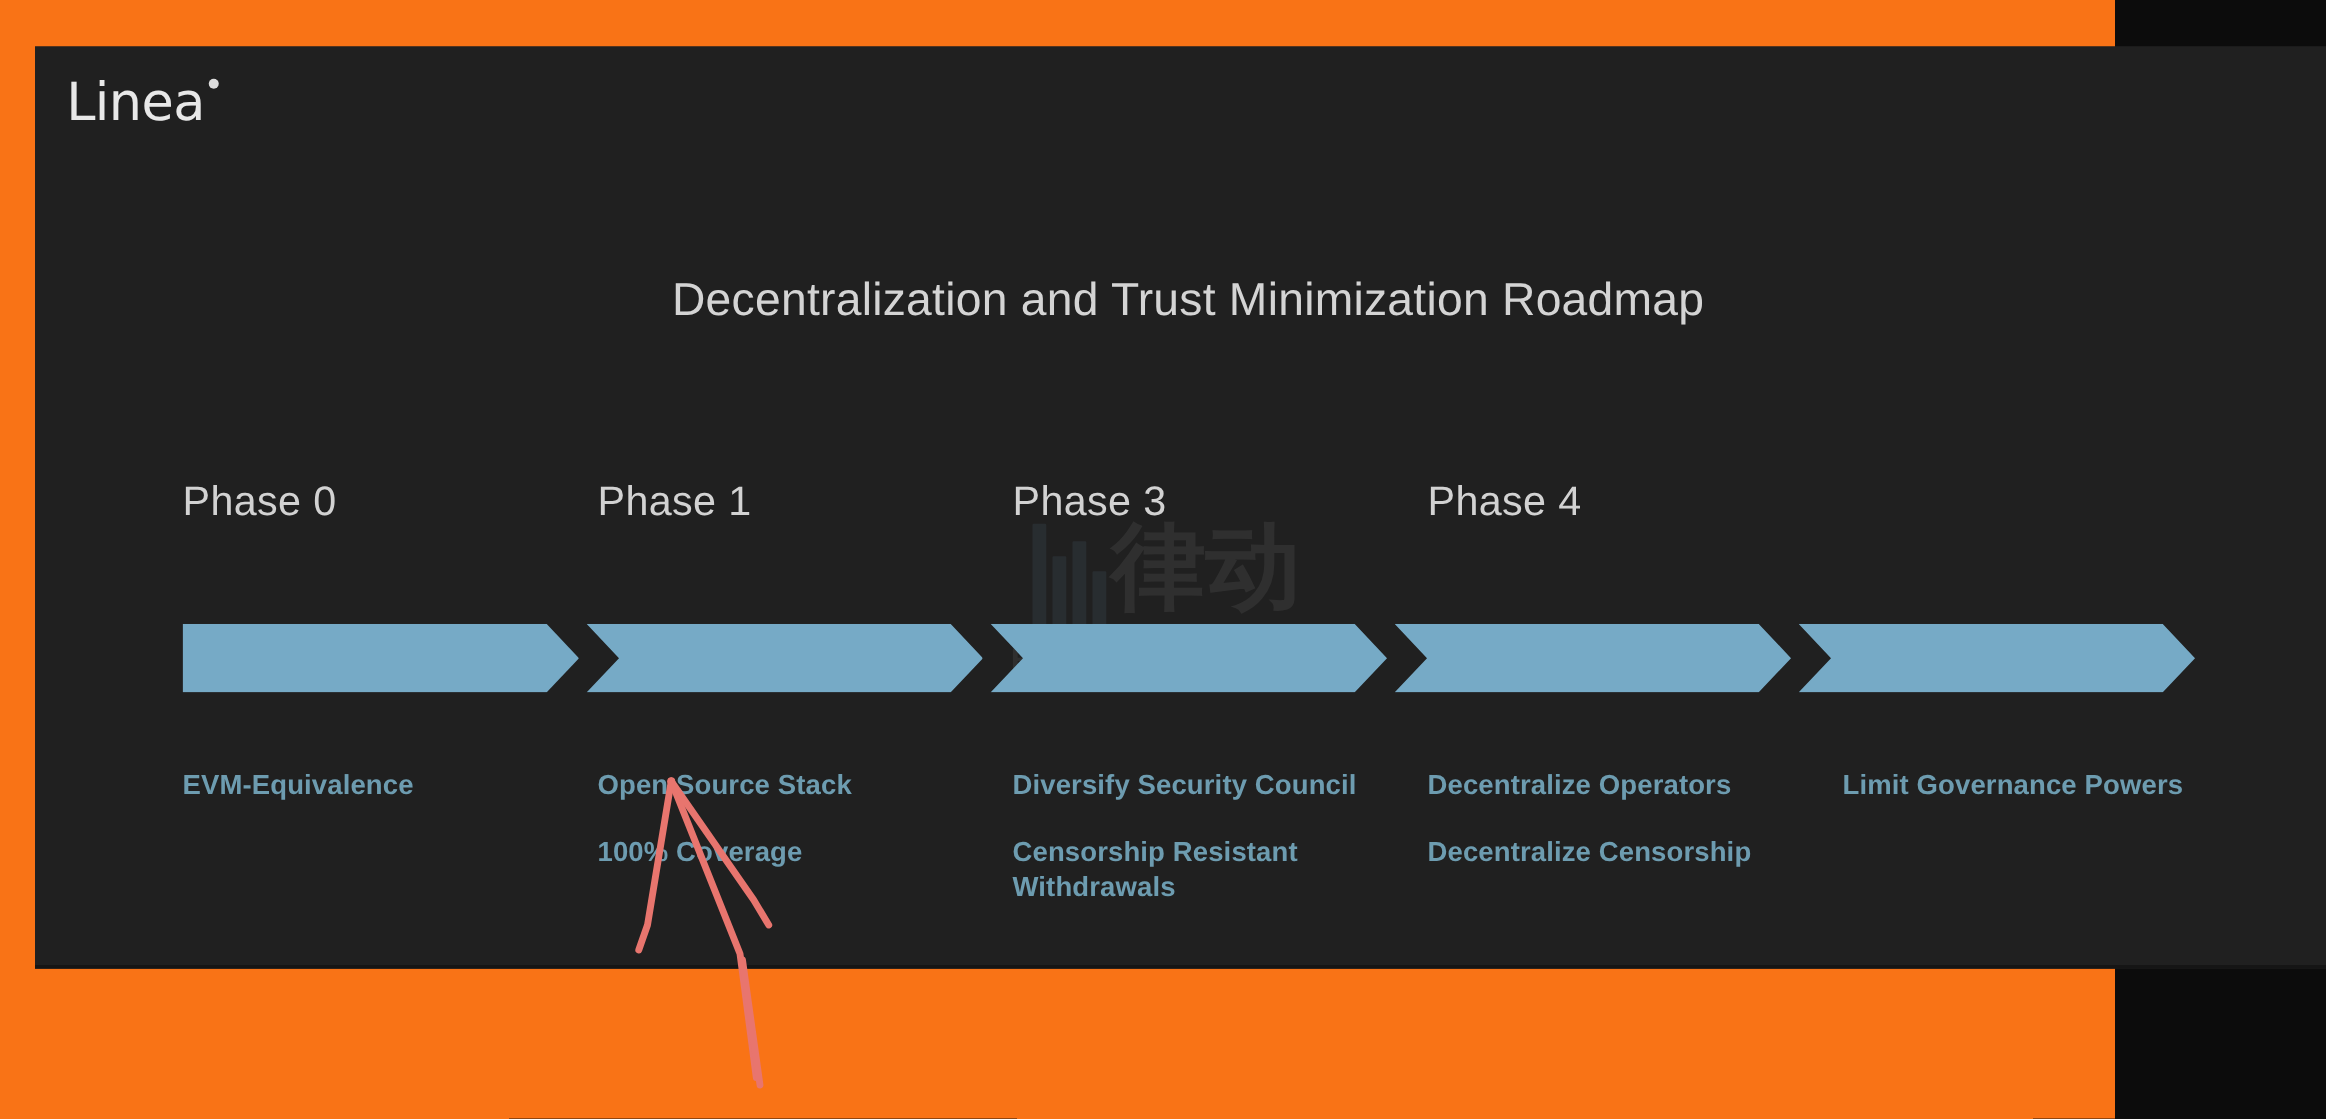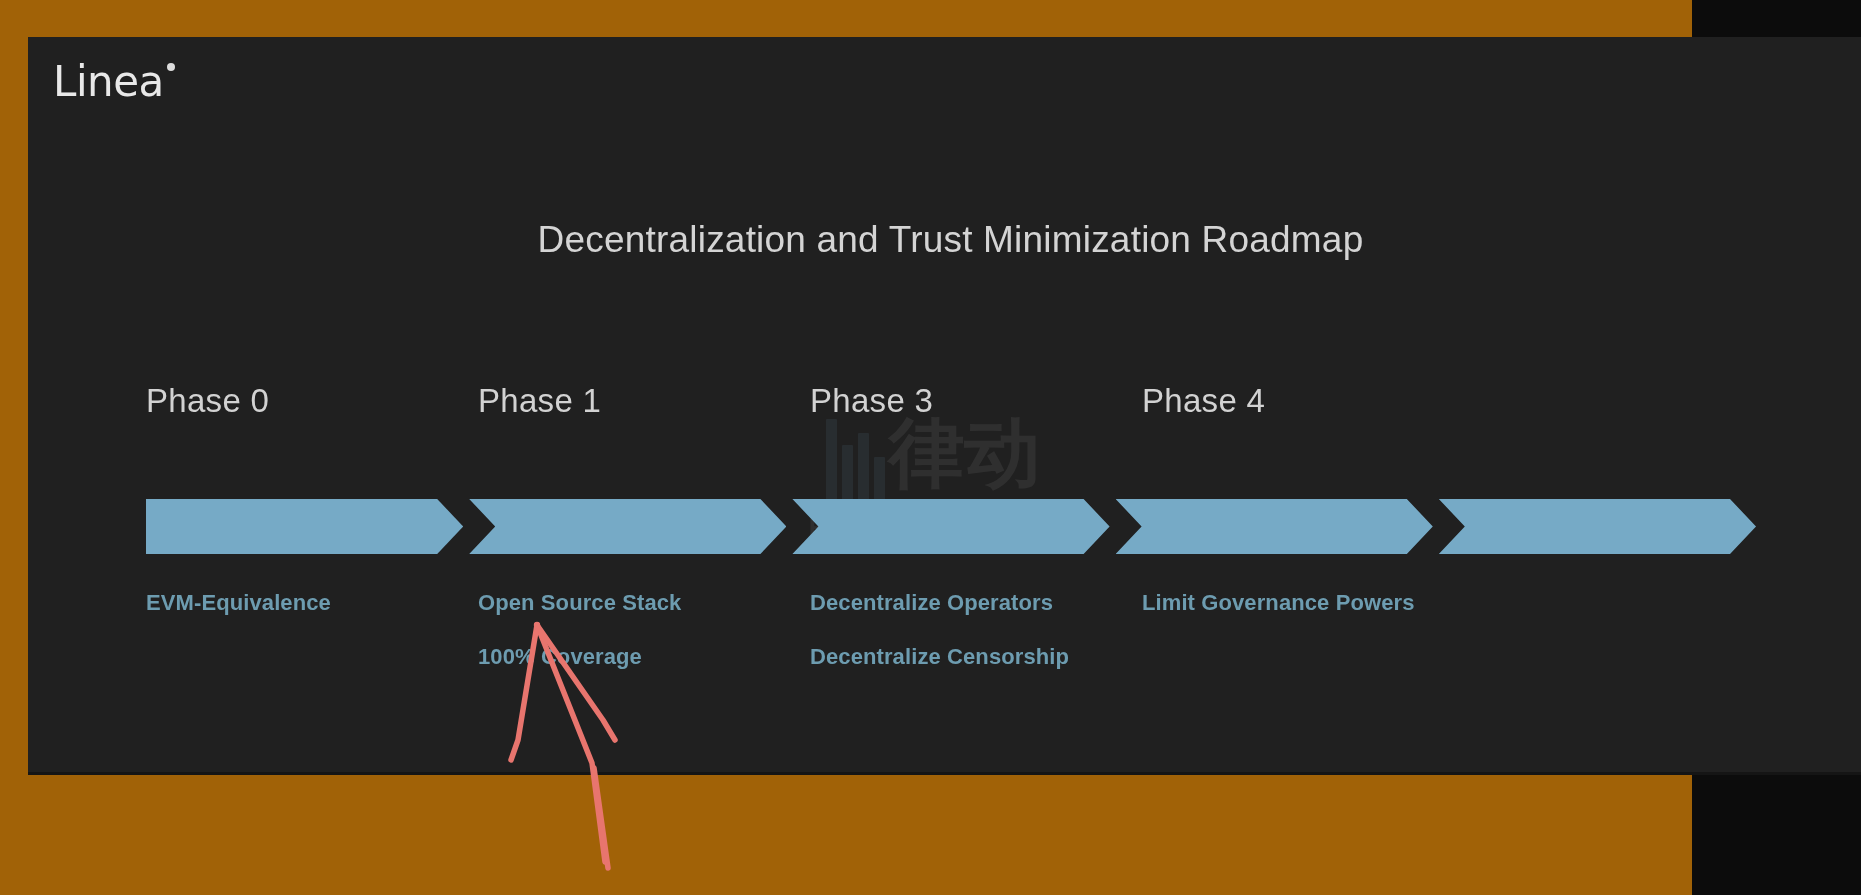--- a/index.html
+++ b/index.html
@@ -2,21 +2,21 @@
 <html><head>
 <meta charset="utf-8">
 <style>
   * { margin:0; padding:0; box-sizing:border-box; }
   html, body {
     width:1861px; height:895px;
     background:#0c0c0c;
     font-family:"Liberation Sans", sans-serif;
     overflow:hidden;
   }
-  #stage { position:relative; width:1692px; height:895px; background:#a16207; }
+  #stage { position:relative; width:1692px; height:895px; background:#f97316; }
 
   
   #card {
     position:absolute; left:28px; top:37px;
     width:1833px; height:738px;
     background:#202020;
     overflow:hidden;
   }
   #card::after{
     content:""; position:absolute; left:0; right:0; bottom:0; height:3px;
@@ -96,21 +96,21 @@
   .chev:first-child{
     clip-path: polygon(0 0, calc(100% - 26px) 0, 100% 50%, calc(100% - 26px) 100%, 0 100%);
   }
   .chev:last-child{ margin-right:0; }
 
   
   #bullets{
     position:absolute; top:552px; left:88px; width:1660px;
     display:flex;
   }
-  .bullet-col{ width:20%; padding-left:30px; padding-right:24px; }
+  .bullet-col{ width:20%; padding-left:30px; padding-right:24px;margin-top:25px; }
   .bullet{
     font-size:22px; color:#6d9cb0; font-weight:600;
     line-height:1.28; margin-bottom:26px; letter-spacing:0.1px;
   }
   .bullet:last-child{ margin-bottom:0; }
 
   
   #annotation{
     position:absolute; left:480px; top:600px;
     width:180px; height:290px;
@@ -169,20 +169,24 @@
 
     <div id="bullets">
       <div class="bullet-col">
         <div class="bullet">EVM-Equivalence</div>
       </div>
       <div class="bullet-col">
         <div class="bullet">Open Source Stack</div>
         <div class="bullet">100% Coverage</div>
       </div>
       <div class="bullet-col">
+        <div class="bullet">Diversify Security Council</div>
+        <div class="bullet">Censorship Resistant Withdrawals</div>
+      </div>
+      <div class="bullet-col">
         <div class="bullet">Decentralize Operators</div>
         <div class="bullet">Decentralize Censorship</div>
       </div>
       <div class="bullet-col">
         <div class="bullet">Limit Governance Powers</div>
       </div>
     </div>
 
   </div>
 

